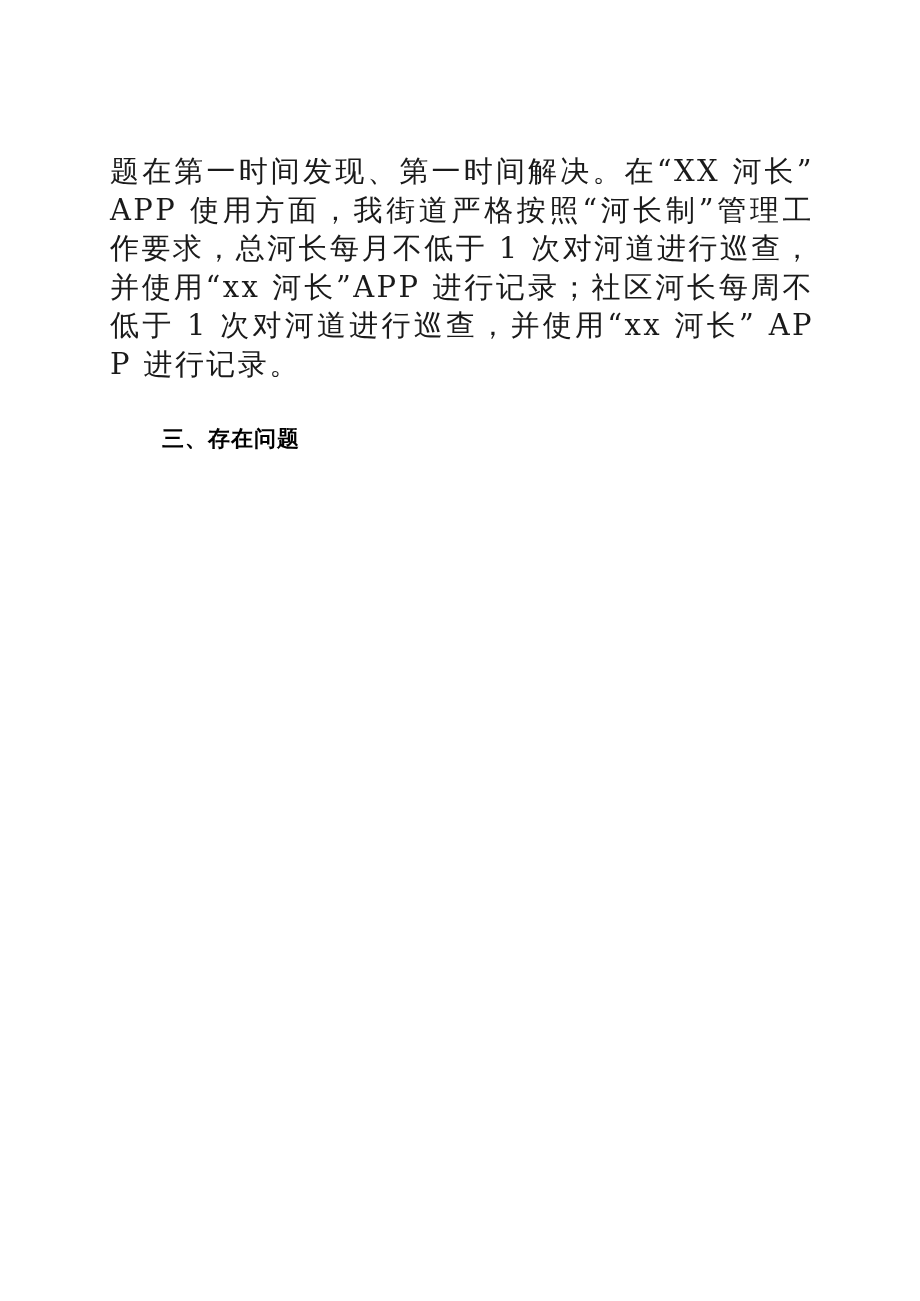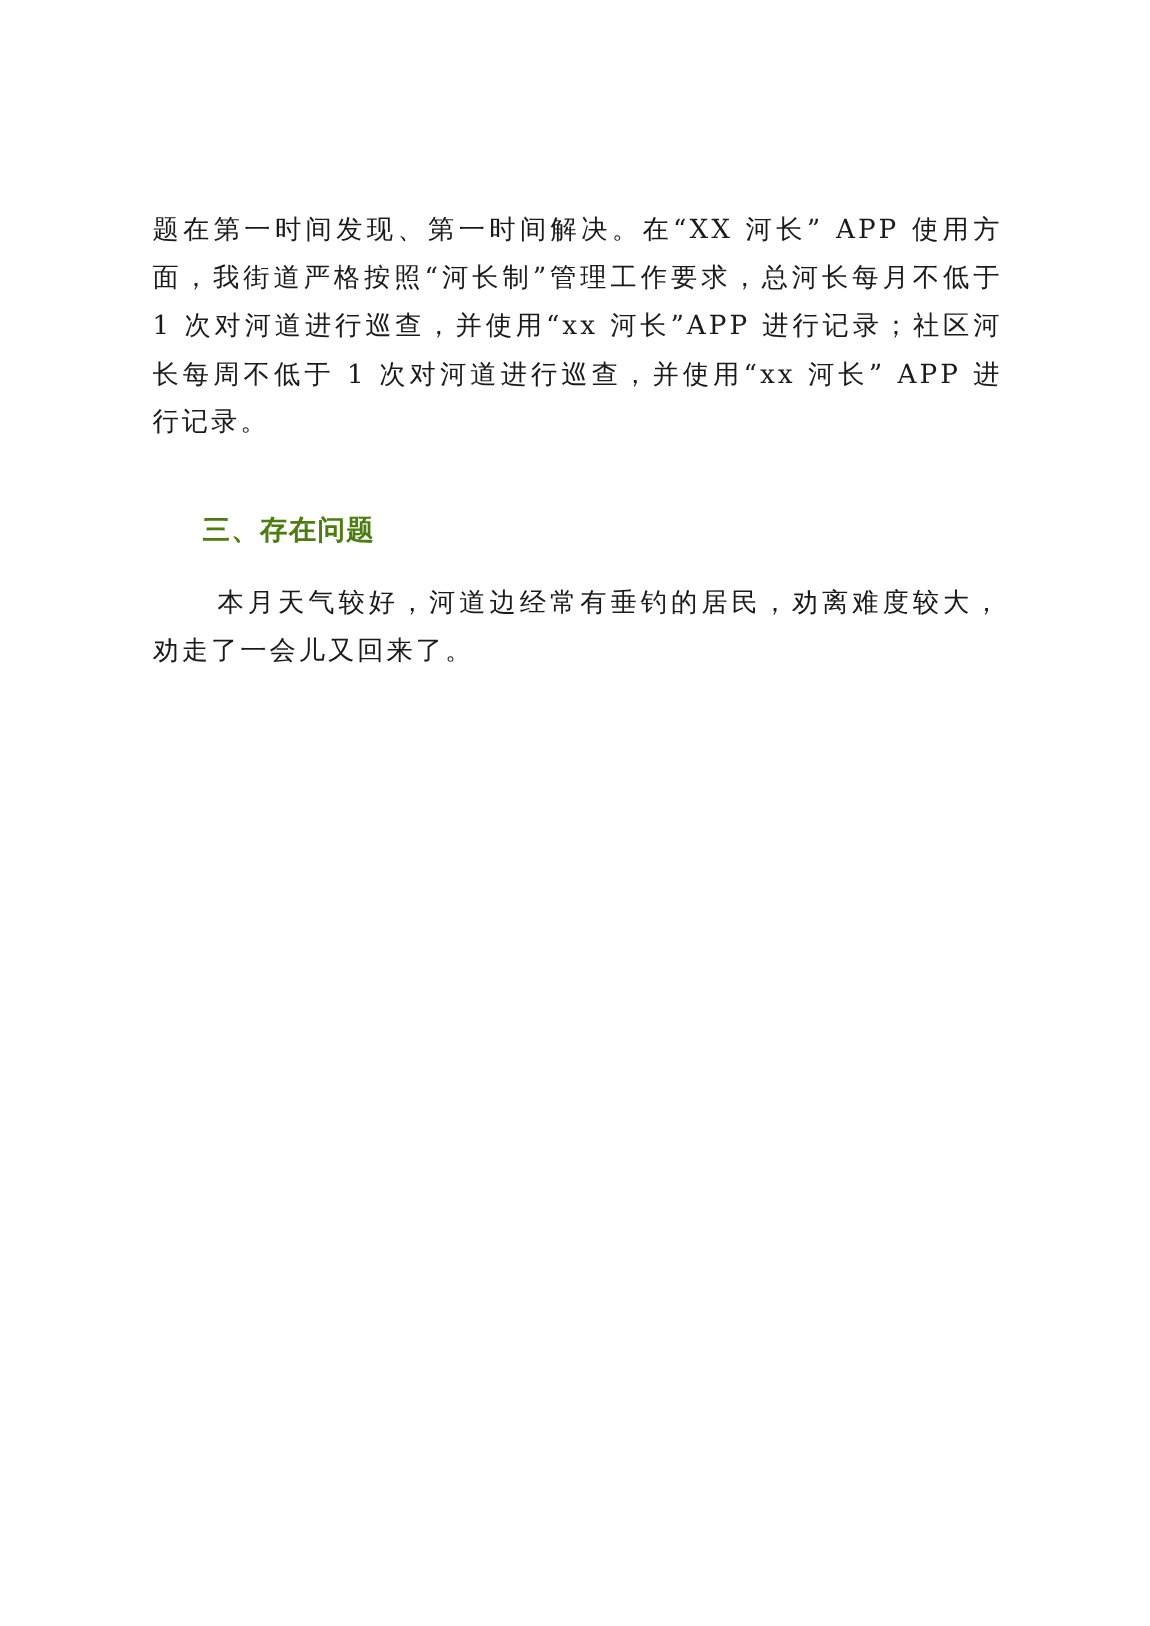--- a/index.html
+++ b/index.html
@@ -15,22 +15,22 @@
     }
     .page {
       position: absolute;
       left: 110px;
       top: 152px;
       width: 704px;
       font-family: "DejaVu Serif", "Liberation Serif", serif;
       color: #1a1a1a;
     }
     .para {
-      margin: 12px;
-      font-size: 21px;
+      margin: 0;
+      font-size: 29px;
       line-height: 38.5px;
       text-align: justify;
       text-justify: inter-character;
       letter-spacing: 2.4px;
       word-break: break-all;
     }
     .para.indent {
       text-indent: 52px;
     }
     .gap {
@@ -51,19 +51,18 @@
 <div class="page" style="color: rgb(26, 26, 26);">
 
   <p class="para">题在第一时间发现、第一时间解决。在“XX 河长” APP 使用方面，我街道严格按照“河长制”管理工作要求，总河长每月不低于 1 次对河道进行巡查，并使用“xx 河长”APP 进行记录；社区河长每周不低于 1 次对河道进行巡查，并使用“xx 河长” APP 进行记录。</p>
 
   <div class="gap"></div>
 
 
   <div class="gap"></div>
 
 
-  <h2 class="heading" id="section-heading" style="color: #4d7c0f;">三、存在问题</h2>
+  <h2 class="heading" id="section-heading" style="color: #000000;">三、存在问题</h2>
 
   <div style="height:6px"></div>
 
-  <p class="para indent">本月天气较好，河道边经常有垂钓的居民，劝离难度较大，劝走了一会儿又回来了。</p>
 
 </div>
 
 </body></html>

